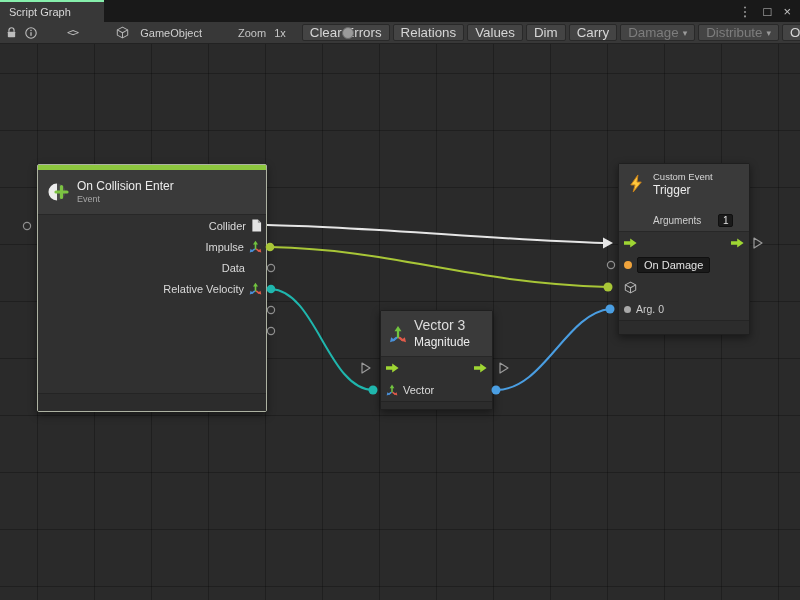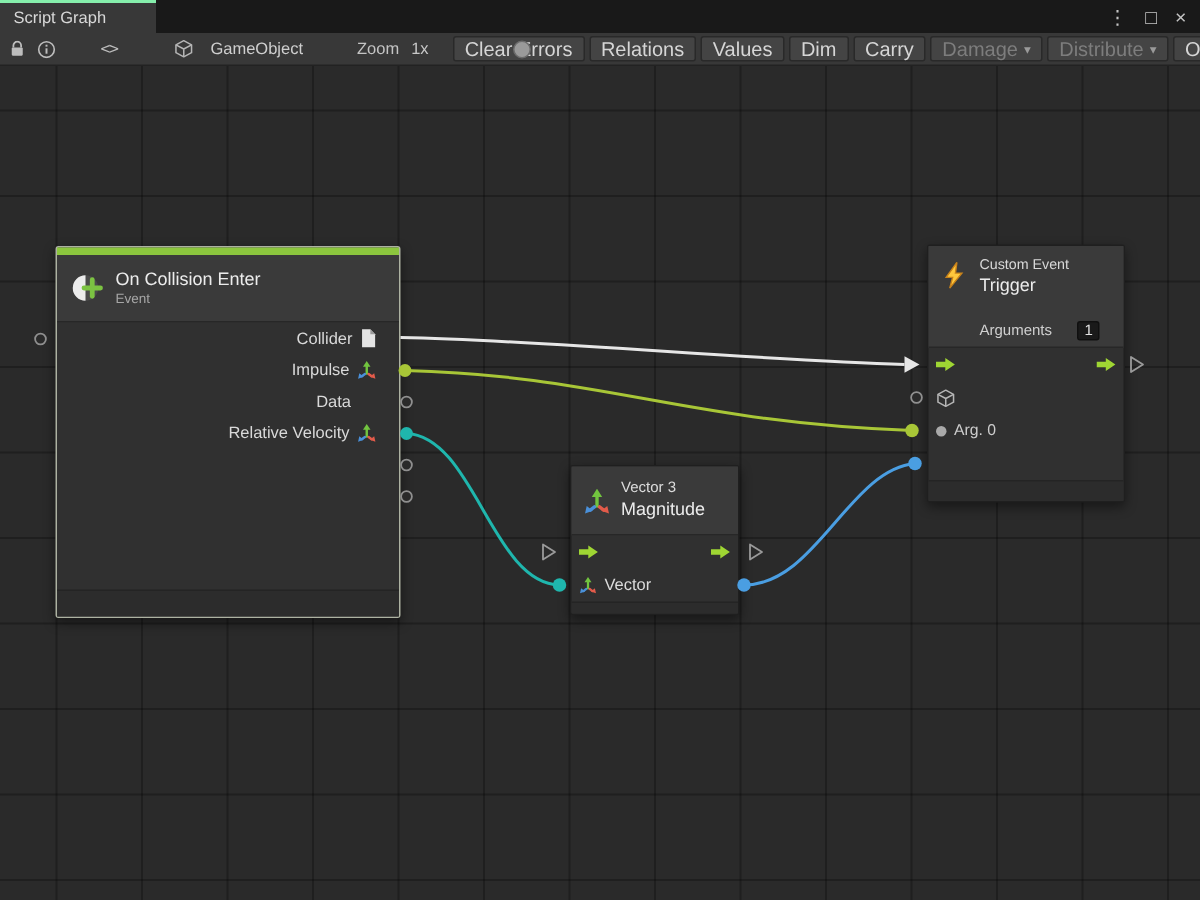--- a/index.html
+++ b/index.html
@@ -35,36 +35,36 @@
                            linear-gradient(to bottom,rgba(0,0,0,.27) 1px,transparent 1px);
           background-size:57px 57px;background-position:37px 29px}
 
   
   .node{position:absolute;background:#303030;border:1px solid #1f1f1f;border-radius:2px;
         box-shadow:0 3px 8px rgba(0,0,0,.45);display:flex;flex-direction:column}
   .node-header{display:flex;align-items:center;gap:7px;padding:5px 8px;background:#3a3a3a;border-bottom:1px solid #272727}
   .titles{display:flex;flex-direction:column;justify-content:center}
   .title{font-size:12px;color:#ececec;line-height:1.25}
   .subtitle{font-size:9px;color:#a6a6a6;line-height:1.2}
-  .type-label{font-size:10px;color:#dcdcdc;line-height:1.25}
+  .type-label{font-size:14px;color:#dcdcdc;line-height:1.25}
   .kind-label{font-size:9.5px;color:#d8d8d8;line-height:1.3}
   .row{display:flex;align-items:center;padding:0 5px;font-size:11px;color:#dcdcdc;gap:5px}
   .node-footer{margin-top:auto;border-top:1px solid #242424;background:#2c2c2c}
   .icon{display:inline-flex;align-items:center;justify-content:center;flex:0 0 auto}
   .flow-arrow{display:inline-flex;color:var(--flow-green,#9FD633)}
   .field{display:flex;align-items:center;background:#1a1a1a;border:1px solid #101010;border-radius:2px;
          color:#e2e2e2;font-size:11px;height:16px;padding:0 5px}
   .dot{display:inline-block;width:8px;height:8px;border-radius:50%}
 
   
   .node-event{left:37px;top:120px;width:230px;height:248px;border:1px solid var(--selection,#ADB2A2)}
   .node-event .event-bar{height:5px;background:var(--accent-green,#8CC63E)}
   .node-event .node-header{height:45px}
   .node-event .row{height:21px}
-  .node-event .row.out{justify-content:flex-end;padding-right:15px}
+  .node-event .row.out{justify-content:flex-end;padding-right:4px}
   .node-event .plabel{color:#d9d9d9}
   .node-event .target-field{width:78px;justify-content:space-between;margin-left:2px}
   .node-event .node-footer{height:18px}
   .spacer12{display:inline-block;width:12px}
 
   
   .node-vector{left:380px;top:266px;width:113px;height:100px}
   .node-vector .node-header{height:46px}
   .node-vector .row{height:22px}
   .node-vector .node-footer{height:8px}
@@ -297,20 +297,24 @@
               <path d="M0 3.2h6.2V0.6L12.6 5 6.2 9.4V6.8H0z" fill="currentColor"></path>
             </svg>
         </span>
         <span class="flow-arrow" style="margin-left:auto">
           <svg viewBox="0 0 13 10" width="13" height="10">
               <path d="M0 3.2h6.2V0.6L12.6 5 6.2 9.4V6.8H0z" fill="currentColor"></path>
             </svg>
         </span>
       </div>
       <div class="row">
+        <span class="dot orange"></span>
+        <span class="field name-field">On Damage</span>
+      </div>
+      <div class="row">
         <span class="icon">
           <svg viewBox="0 0 14 14" width="13" height="13">
               <g fill="none" stroke="#b5b5b5" stroke-width="1.1" stroke-linejoin="round">
                 <path d="M7 1.2 12.6 4.2 v5.6 L7 12.8 1.4 9.8 V4.2 Z"></path>
                 <path d="M1.4 4.2 7 7.2 l5.6 -3 M7 7.2 v5.6"></path>
               </g>
             </svg>
         </span>
       </div>
       <div class="row">

